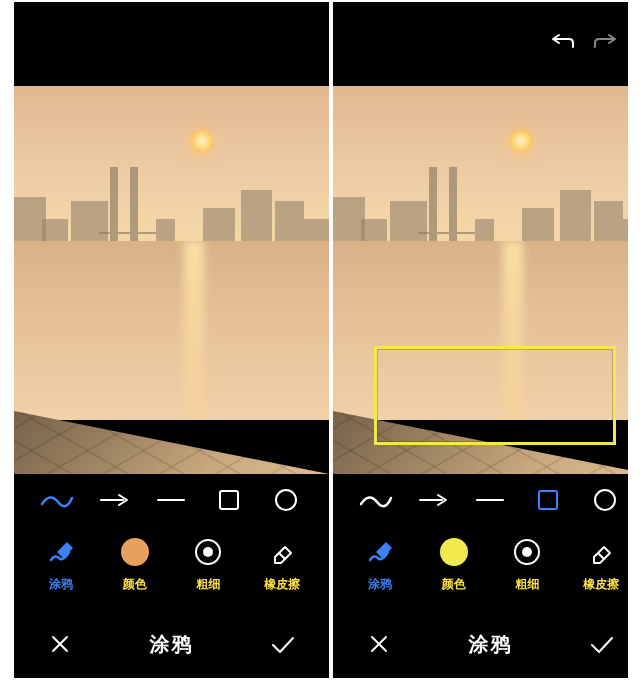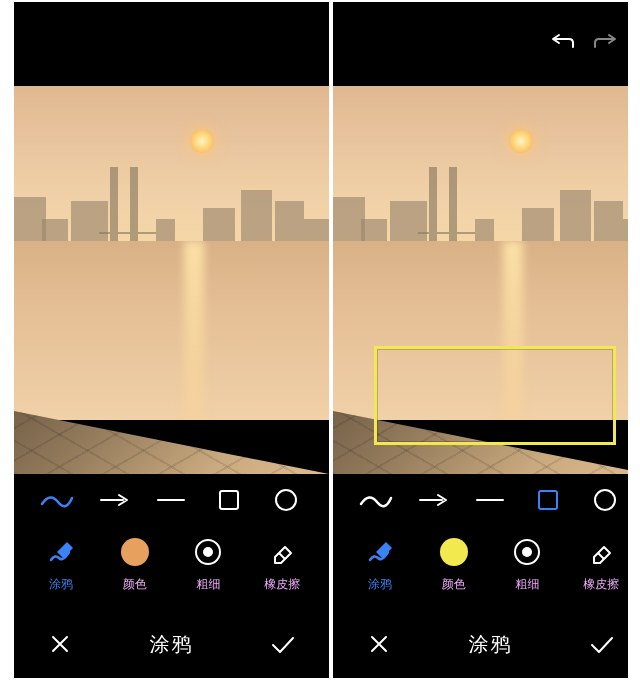--- a/index.html
+++ b/index.html
@@ -6,21 +6,21 @@
     --blue:#3B82F6;
     --orange:#E8A05E;
     --yellow:#F2E94E;
     --black:#000;
     --white:#fff;
     --grey:#888;
     --page-bg:#fff;
     --W:640; --H:680;
   }
   html,body{margin:0;padding:0;background:var(--page-bg);}
-  #wrap{position:relative;width:616px;height:680px;margin:0 auto;overflow:hidden;background:#fff;}
+  #wrap{position:relative;width:616px;height:680px;margin:0 auto;overflow:hidden;background:#fff;font-weight:bold;}
   .phone{position:absolute;top:2px;height:676px;background:var(--black);overflow:hidden;}
   .phone.left{left:2px;width:315px;}
   .phone.right{left:321px;width:315px;}
   
   .topbar{position:absolute;left:0;right:0;top:0;height:84px;background:var(--black);display:flex;align-items:center;justify-content:flex-end;padding:0 20px;box-sizing:border-box;}
   .topbar .spacer{flex:1;}
   .topbar .icon-btn{width:44px;height:44px;display:flex;align-items:center;justify-content:center;}
   
   .photo{position:absolute;left:0;right:0;top:84px;height:388px;overflow:hidden;}
   
@@ -64,21 +64,21 @@
   .sel-rect{position:absolute;border:3px solid var(--yellow);box-shadow:0 0 0 1px rgba(0,0,0,0.2) inset;}
   
   .shapes{position:absolute;left:0;right:0;top:472px;height:52px;background:var(--black);
           display:flex;align-items:center;justify-content:space-around;padding:0 14px;box-sizing:border-box;}
   .shapes .shape{width:44px;height:44px;display:flex;align-items:center;justify-content:center;}
   
   .tools{position:absolute;left:0;right:0;top:524px;height:84px;background:var(--black);
          display:flex;align-items:flex-start;justify-content:space-around;padding:6px 10px 0;box-sizing:border-box;}
   .tool{display:flex;flex-direction:column;align-items:center;width:25%;}
   .tool .ticon{width:40px;height:40px;display:flex;align-items:center;justify-content:center;}
-  .tool .tlabel{font-size:12px;color:#f0abfc;margin-top:4px;font-family:-apple-system,Helvetica,Arial,sans-serif;}
+  .tool .tlabel{font-size:12px;color:#fde047;margin-top:4px;font-family:-apple-system,Helvetica,Arial,sans-serif;}
   .tool.active .tlabel{color:var(--blue);}
   
   .bottombar{position:absolute;left:0;right:0;bottom:0;height:68px;background:var(--black);
              display:flex;align-items:center;justify-content:space-between;padding:0 24px;box-sizing:border-box;}
   .bottombar .title{flex:1;text-align:center;color:#fff;font-size:20px;font-family:-apple-system,Helvetica,Arial,sans-serif;letter-spacing:2px;}
   .bottombar .ibtn{width:44px;height:44px;display:flex;align-items:center;justify-content:center;}
   svg{display:block;}
 </style>
 </head>
 <body>

